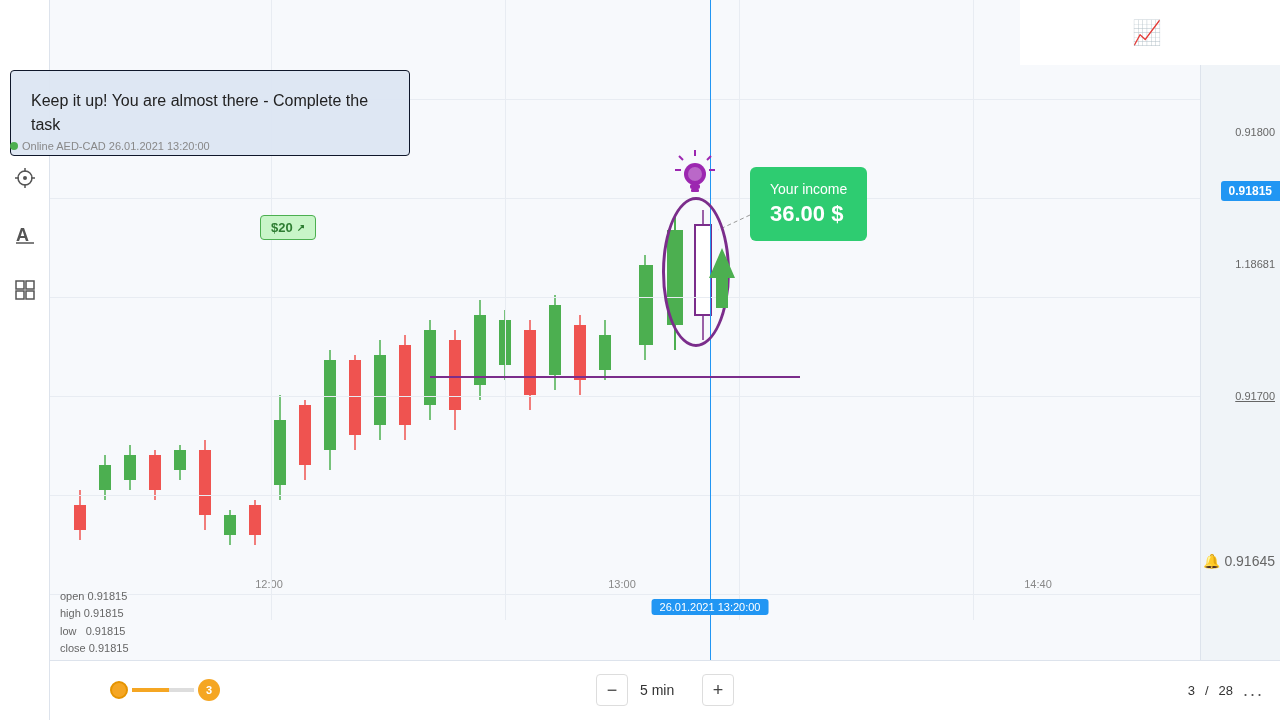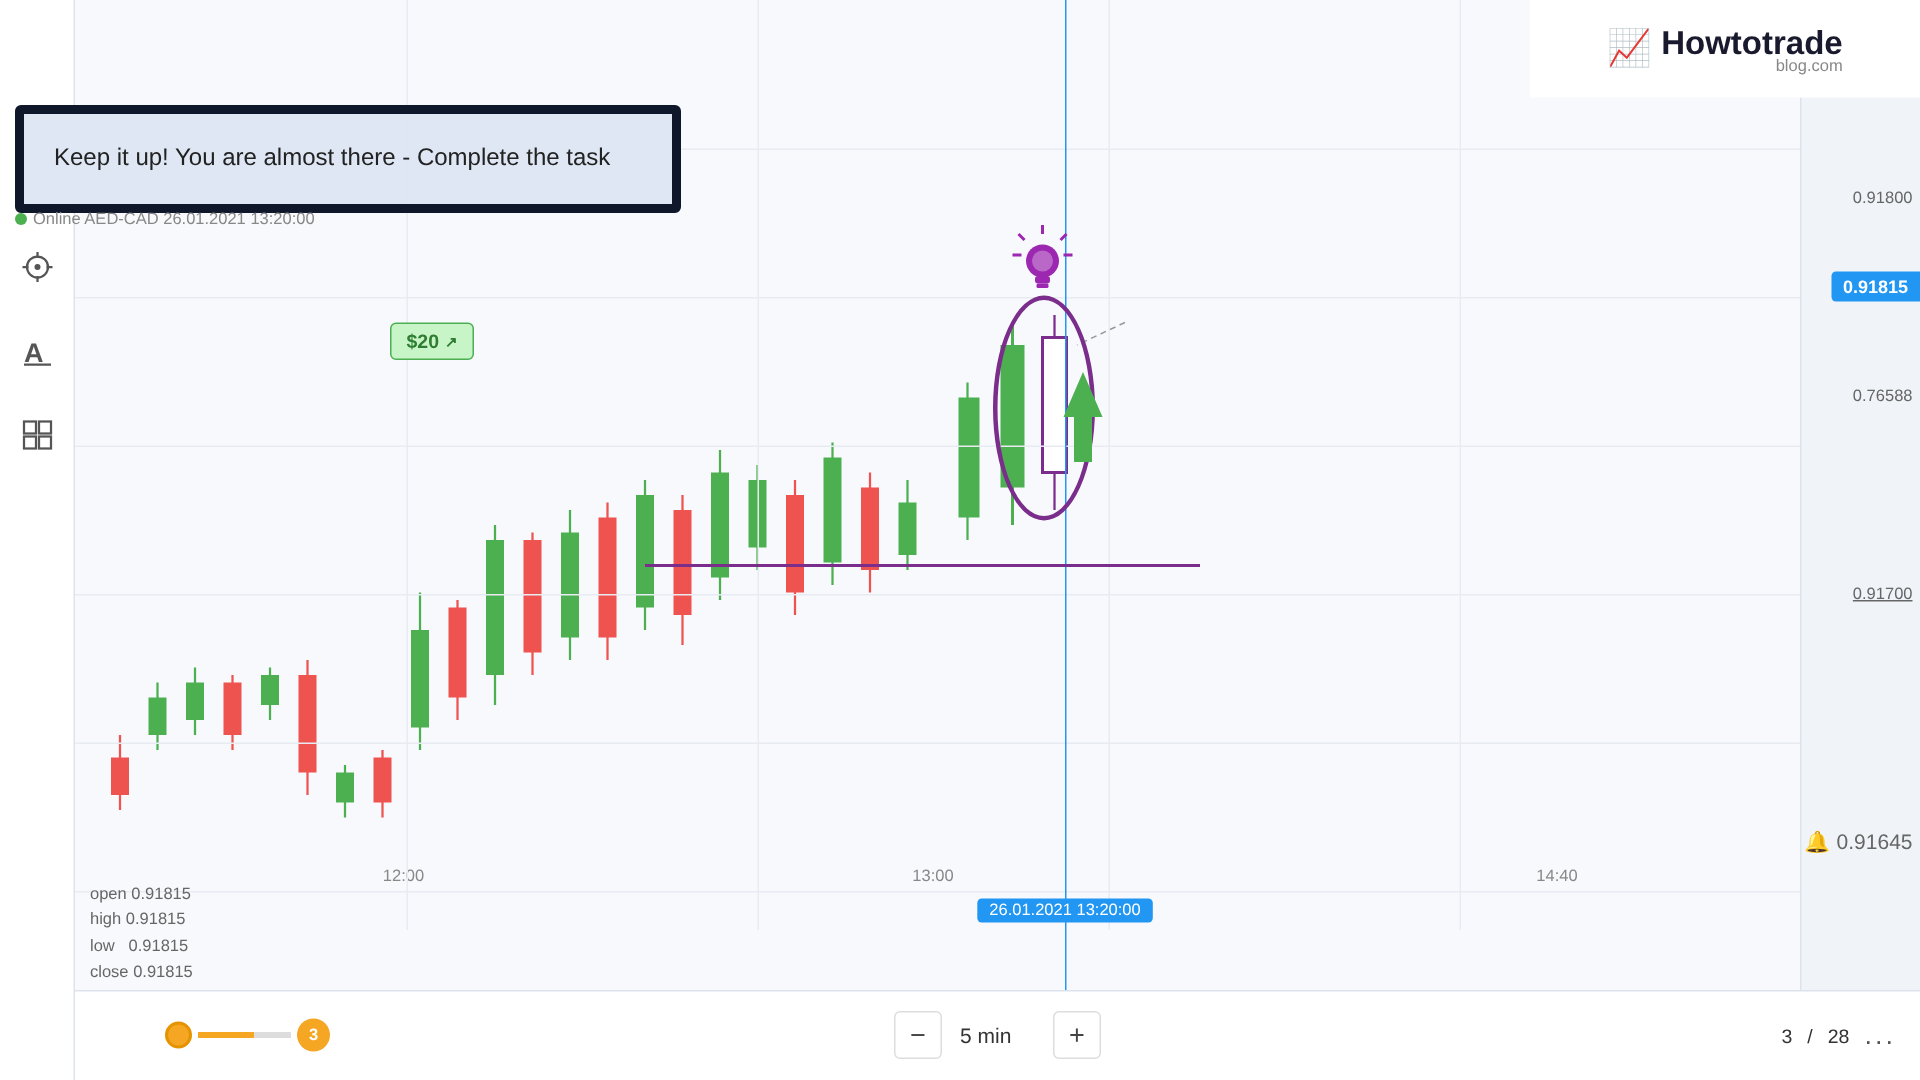--- a/index.html
+++ b/index.html
@@ -41,23 +41,23 @@
       text-align: right;
       display: block;
       margin-top: -4px;
     }
 
     
     .notification-box {
       position: absolute;
       top: 70px;
       left: 10px;
-      width: 444px;
+      width: 400px;
       background: rgba(220, 230, 242, 0.95);
-      border: 6px solid #0f172a;
+      border: 1px solid #0f172a;
       border-radius: 4px;
       padding: 18px 20px;
       z-index: 20;
     }
     .notification-text {
       font-size: 16px;
       color: #222;
       line-height: 1.5;
     }
 
@@ -400,24 +400,20 @@
       width: 1px;
       background: #e8ecf2;
       z-index: 1;
     }
   </style>
 </head>
 <body>
 
 <div class="header">
   <span class="logo-icon">📈</span>
-  <div>
-    <span class="logo-text">Howtotrade</span>
-    <span class="logo-sub">blog.com</span>
-  </div>
 </div>
 
 <div class="notification-box">
   <span class="notification-text">Keep it up! You are almost there - Complete the task</span>
 </div>
 
 <div class="status-bar">
   <div class="status-dot"></div>
   <span>Online AED-CAD 26.01.2021 13:20:00</span>
 </div>
@@ -568,31 +564,35 @@
     <svg width="30" height="60" viewBox="0 0 30 60">
       <polygon points="15,0 28,30 21,30 21,60 9,60 9,30 2,30" fill="#4caf50"></polygon>
     </svg>
   </div>
 
   <div class="price-tag" style="left: 210px; top: 215px;">
     <span>$20</span>
     <span class="price-tag-arrow">↗</span>
   </div>
 
+  <div class="income-box" style="left: 700px; top: 167px;">
+    <div class="income-label">Your income</div>
+    <div class="income-value">36.00 $</div>
+  </div>
 
   <svg style="position:absolute;left:0;top:0;width:100%;height:100%;pointer-events:none;z-index:7;">
     <line x1="700" y1="215" x2="668" y2="230" stroke="#999" stroke-width="1" stroke-dasharray="4,3"></line>
   </svg>
 
   <div class="y-axis">
     <div class="price-label-highlight" style="top: 29%;">
       <span>0.91815</span>
     </div>
     <div class="price-label" style="top: 20%;">0.91800</div>
-    <div class="price-label" style="top: 40%;">0.76588</div>
+    <div class="price-label" style="top: 40%;">1.18681</div>
     <div class="price-label" style="top: 60%; text-decoration: underline;">0.91700</div>
     <div class="price-bell" style="top: 85%;">
       <span>🔔</span>
       <span>0.91645</span>
     </div>
   </div>
 
   <div class="x-axis-label" style="left: 195px; margin-left: 24px;">12:00</div>
   <div class="x-axis-label" style="left: 572px;">13:00</div>
   <div class="x-axis-label" style="left: 988px;">14:40</div>

